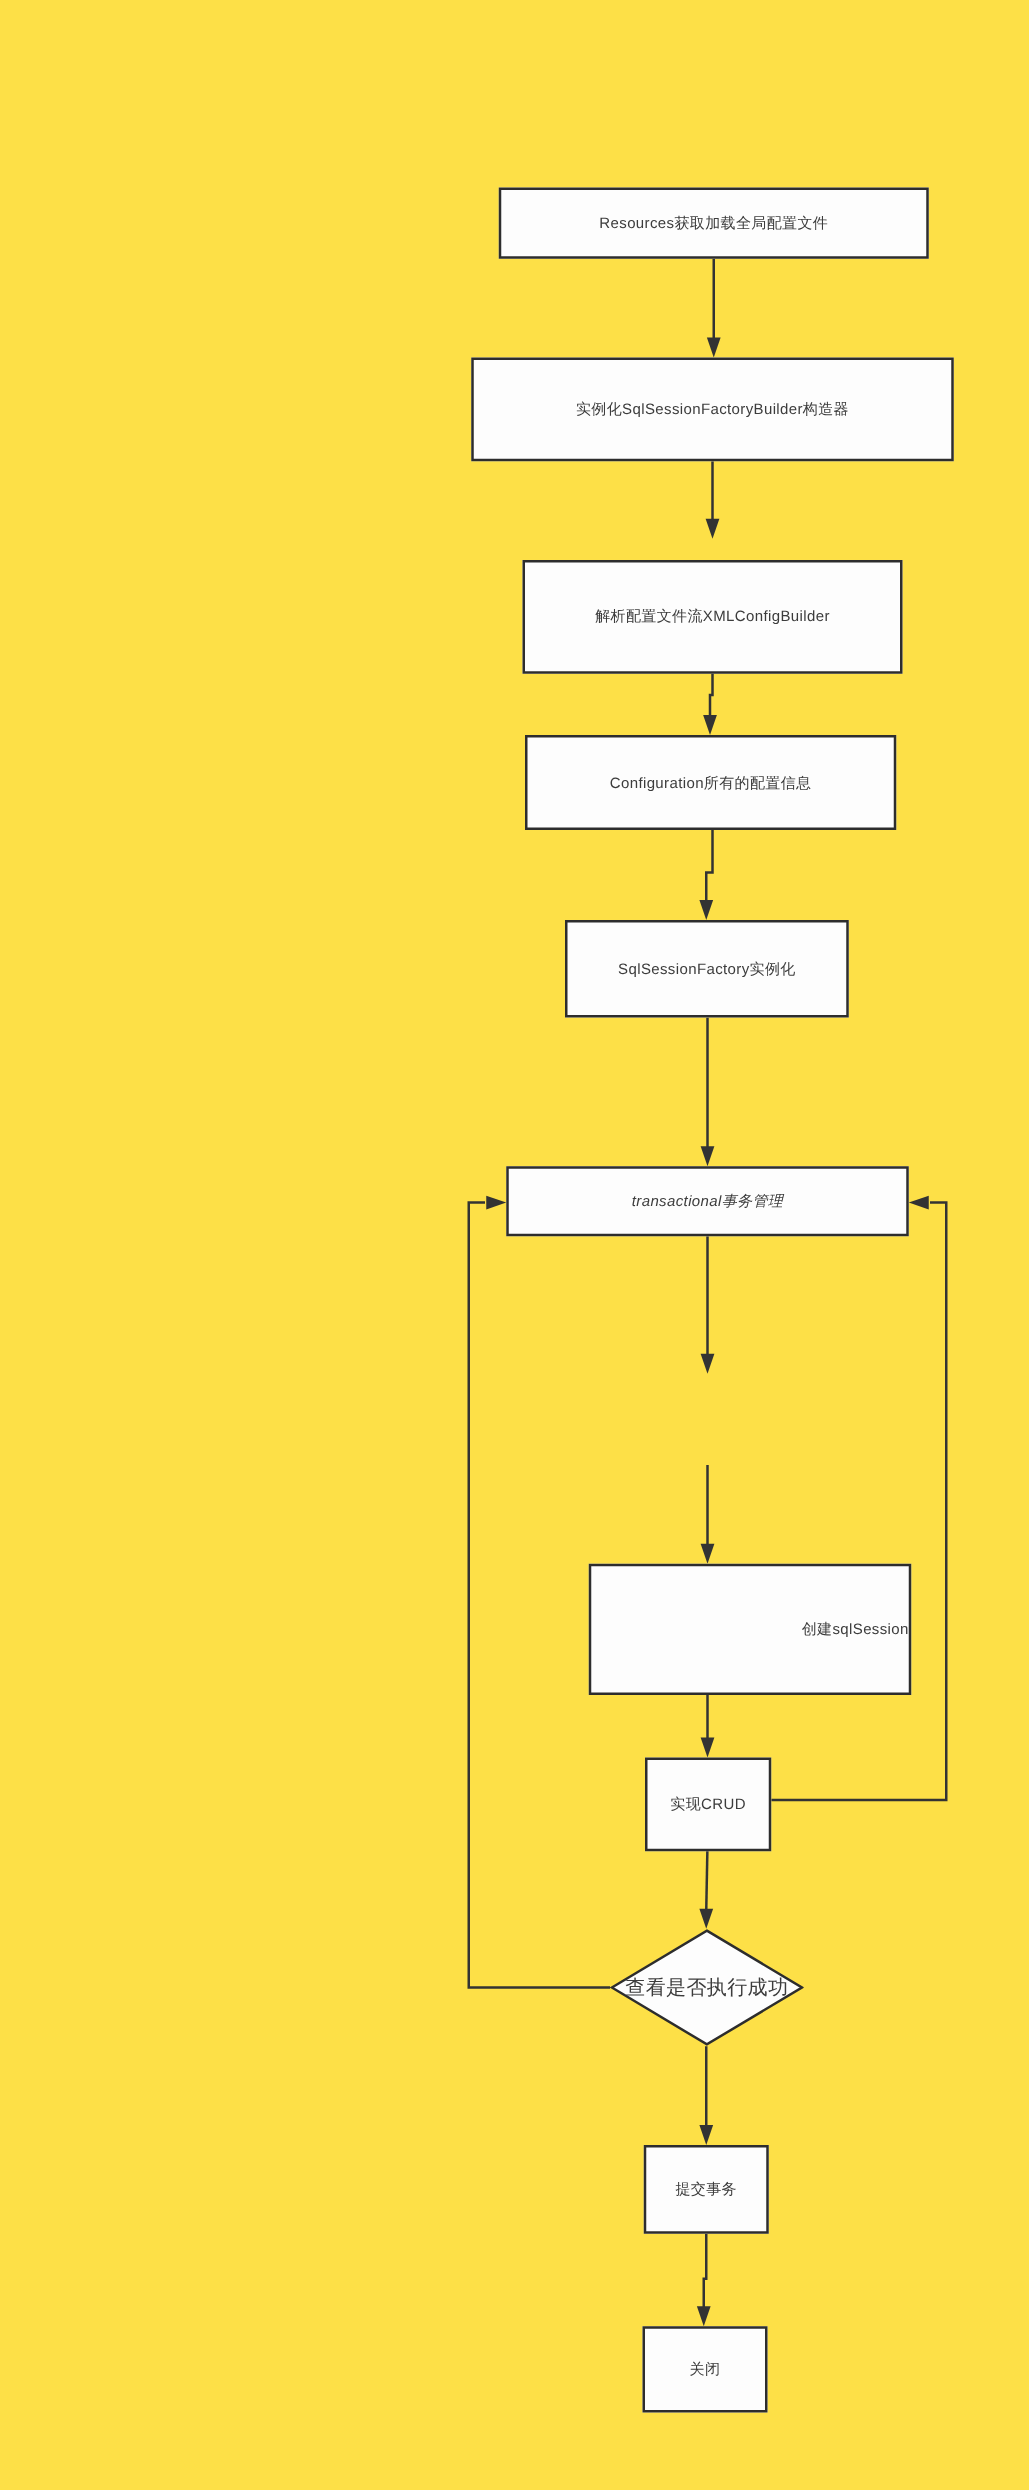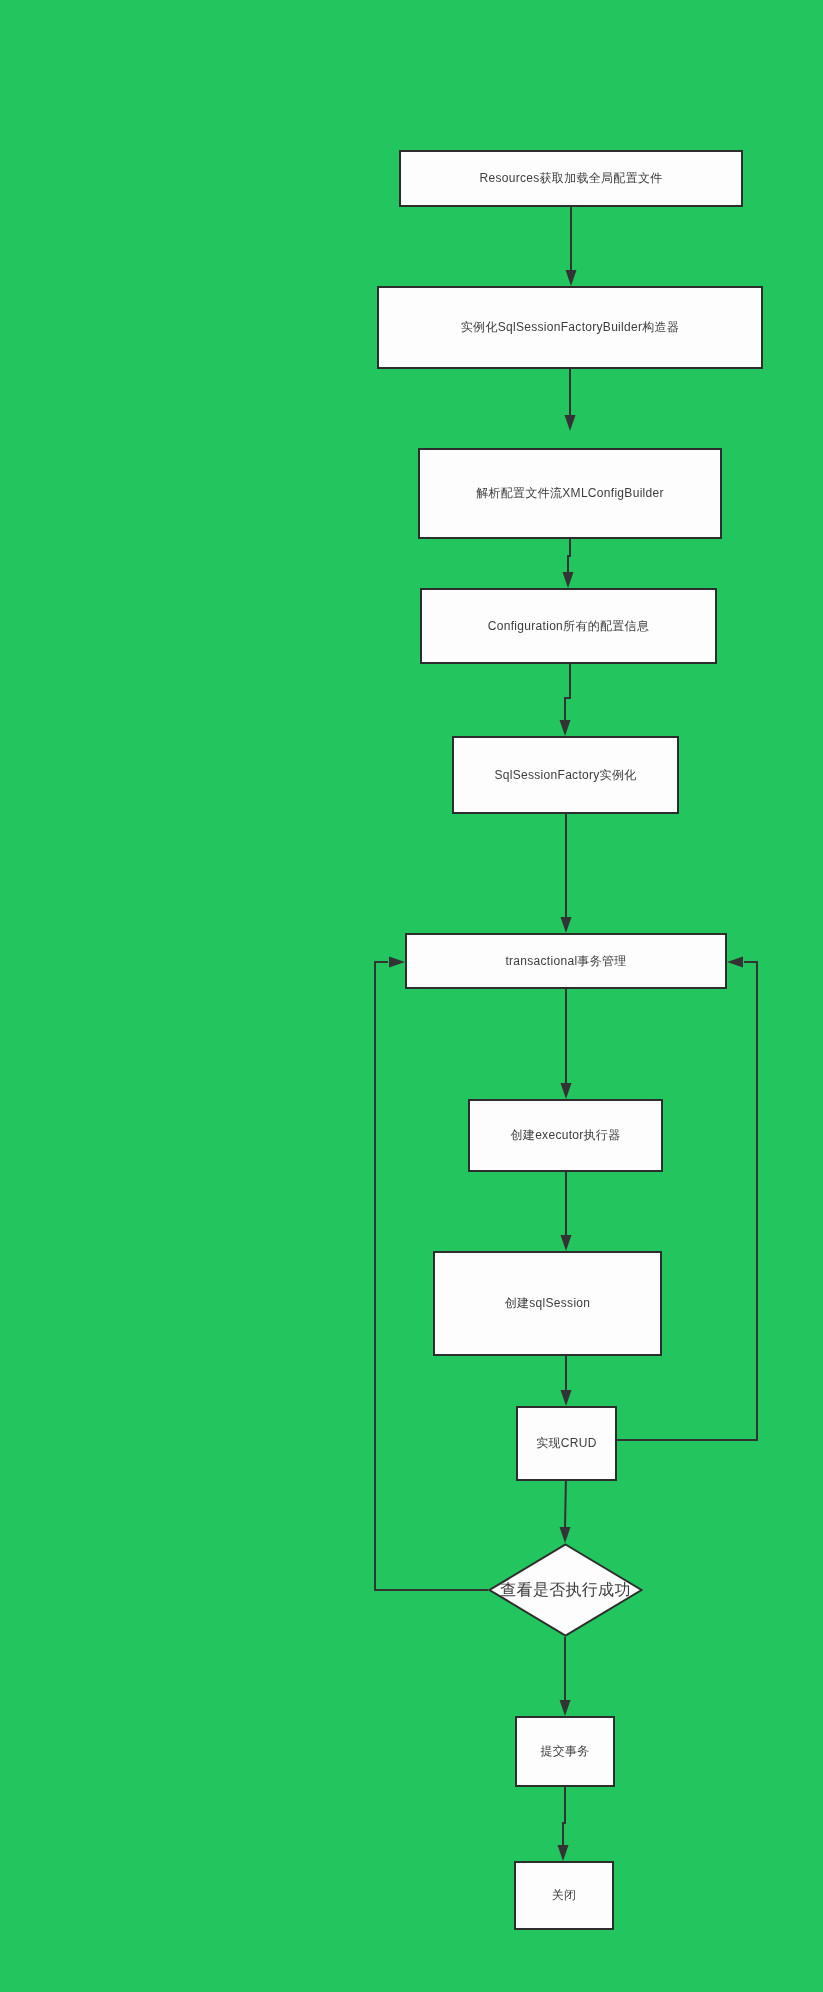--- a/index.html
+++ b/index.html
@@ -4,21 +4,21 @@
 <style>
   html, body {
     margin: 0;
     padding: 0;
     background: #e4e4e4;
   }
   #canvas {
     position: relative;
     width: 823px;
     height: 1992px;
-    background: #22c55e;
+    background: #fde047;
     font-family: "Liberation Sans", "DejaVu Sans", sans-serif;
     overflow: hidden;
   }
   #connectors {
     position: absolute;
     left: 0; top: 0;
     width: 823px; height: 1992px;
   }
   .edge-line {
     fill: none;
@@ -154,29 +154,26 @@
   </div>
 
   <div class="node" style="left:420px; top:588px; width:297px; height:76px;">
     <span>Configuration所有的配置信息</span>
   </div>
 
   <div class="node" style="left:452px; top:736px; width:227px; height:78px;">
     <span>SqlSessionFactory实例化</span>
   </div>
 
-  <div class="node" style="left:405px; top:933px; width:322px; height:56px;">
+  <div class="node" style="left:405px; top:933px; width:322px; height:56px;font-style:italic;">
     <span>transactional事务管理</span>
   </div>
 
-  <div class="node" style="left:468px; top:1099px; width:195px; height:73px;">
-    <span>创建executor执行器</span>
-  </div>
 
-  <div class="node" style="left:433px; top:1251px; width:229px; height:105px;">
+  <div class="node" style="left:471px; top:1251px; width:258px; height:105px;justify-content:flex-end;">
     <span>创建sqlSession</span>
   </div>
 
   <div class="node" style="left:516px; top:1406px; width:101px; height:75px;">
     <span>实现CRUD</span>
   </div>
 
   <div class="diamond-wrap" style="left:488px; top:1543px; width:155px; height:94px;">
     <svg width="155" height="94" viewBox="0 0 155 94" xmlns="http://www.w3.org/2000/svg">
       <polygon class="diamond-shape" points="77.5,1.5 153.5,47 77.5,92.5 1.5,47"></polygon>

